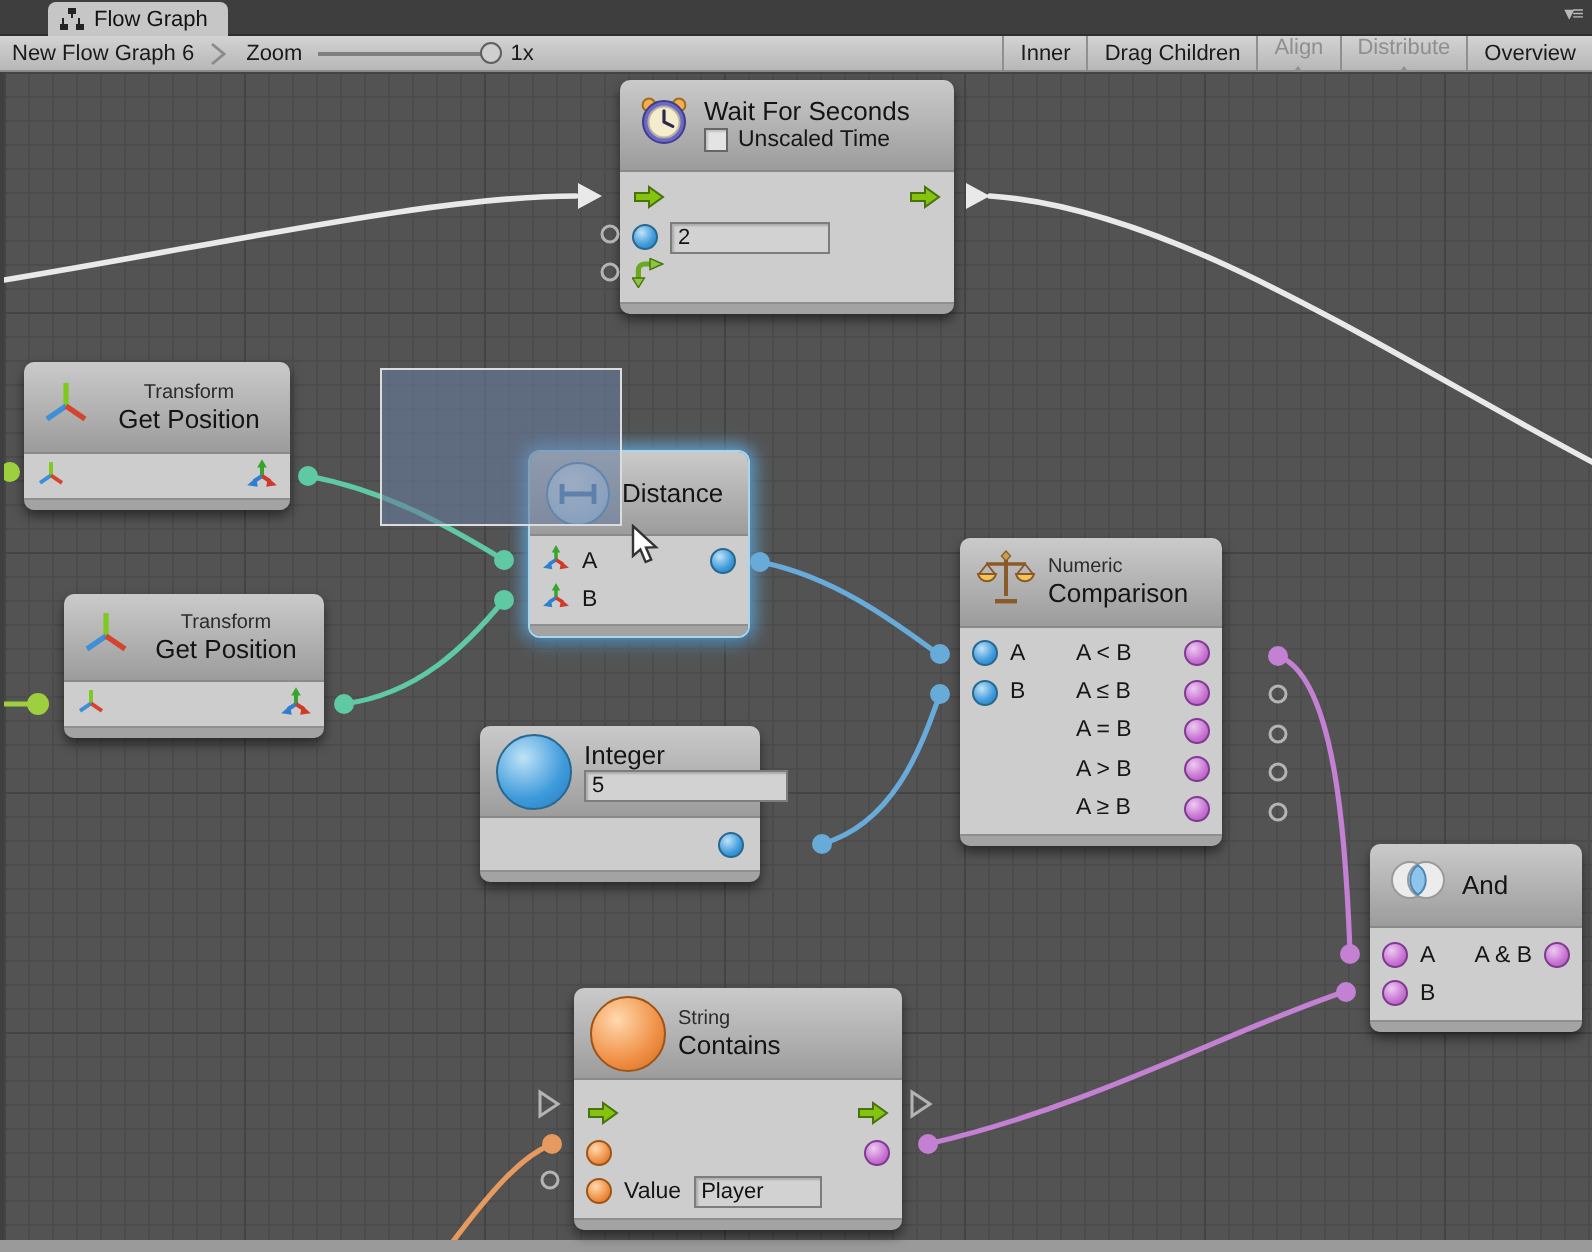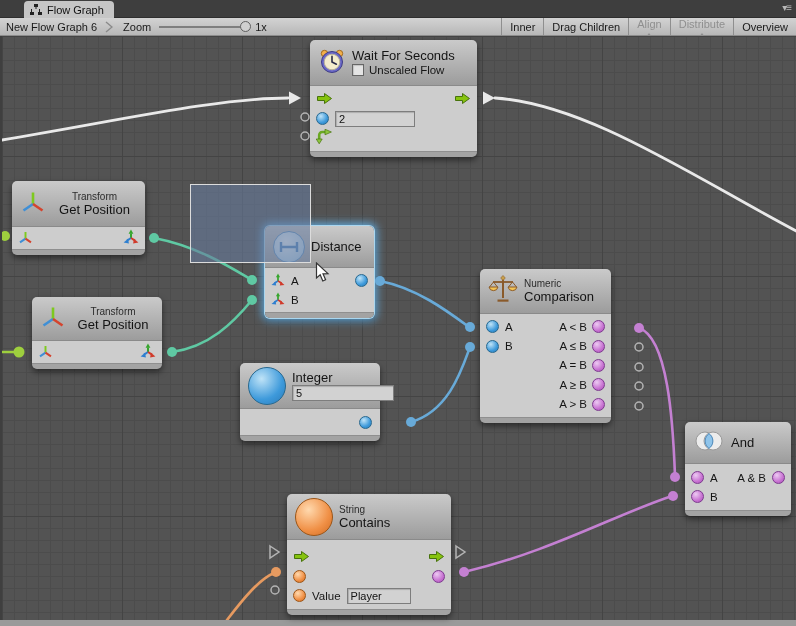--- a/index.html
+++ b/index.html
@@ -69,21 +69,21 @@
              border:1px solid #5f93c4;display:flex;align-items:center;justify-content:center;}
 
   .sel-rect{position:absolute;left:188px;top:148px;width:121px;height:79px;background:rgba(104,124,156,.60);
             border:1px solid #dcdcdc;z-index:5;}
   .wires{position:absolute;left:0;top:0;z-index:4;pointer-events:none;}
   .cursor{position:absolute;left:313px;top:226px;z-index:9;}
 
   .cmp-body{display:grid;grid-auto-rows:19.4px;padding:3px 6px;}
   .cmp-row{display:flex;align-items:center;font-size:11.5px;color:#161616;}
   .cmp-left{display:flex;align-items:center;gap:6px;width:52px;}
-  .cmp-lbl{flex:1;text-align:right;padding-right:5px;}
+  .cmp-lbl{flex:1;text-align:left;padding-right:5px;}
 </style>
 </head>
 <body>
 
 <div class="screen">
 
   <div class="tabbar">
     <div class="tab">
       <span>
         <svg width="12" height="12" viewBox="0 0 12 12">
@@ -149,21 +149,21 @@
             <circle cx="21.5" cy="6.5" r="3.2" fill="#f3b04a" stroke="#a06a20"></circle>
             <circle cx="14" cy="15" r="10.5" fill="#6a68c8" stroke="#3f3d86"></circle>
             <circle cx="14" cy="15" r="7.8" fill="#f4eccd" stroke="#b9b29a"></circle>
             <path d="M14 15 L14 9.4 M14 15 L18.4 17.2" stroke="#2a2a48" stroke-width="1.6" fill="none" stroke-linecap="round"></path>
           </svg>
         </span>
         <div class="col">
           <span class="ntitle">Wait For Seconds</span>
           <span class="row" style="height:15px;gap:5px;">
             <span class="checkbox"></span>
-            <span style="font-size:11.5px;">Unscaled Flow</span>
+            <span style="font-size:11.5px;">Unscaled Time</span>
           </span>
         </div>
       </div>
       <div class="body">
         <div class="row">
           <span><svg width="17" height="13" viewBox="0 0 17 13">
                 <path d="M1.5 4.5 h7 V1.5 L15.5 6.5 8.5 11.5 V8.5 h-7 z" fill="#86c30e" stroke="#47720c"></path>
               </svg></span>
           <span class="grow"></span>
           <span><svg width="17" height="13" viewBox="0 0 17 13">
@@ -360,26 +360,26 @@
           <span class="cmp-lbl">A ≤ B</span>
           <span class="sphere p-sm p-purple"></span>
         </div>
         <div class="cmp-row">
           <span class="cmp-left"></span>
           <span class="cmp-lbl">A = B</span>
           <span class="sphere p-sm p-purple"></span>
         </div>
         <div class="cmp-row">
           <span class="cmp-left"></span>
-          <span class="cmp-lbl">A ≥ B</span>
+          <span class="cmp-lbl">A &gt; B</span>
           <span class="sphere p-sm p-purple"></span>
         </div>
         <div class="cmp-row">
           <span class="cmp-left"></span>
-          <span class="cmp-lbl">A &gt; B</span>
+          <span class="cmp-lbl">A ≥ B</span>
           <span class="sphere p-sm p-purple"></span>
         </div>
       </div>
       <div class="ftr"></div>
     </div>
 
     <div class="node" style="left:683px;top:386px;width:106px;">
       <div class="hdr" style="height:42px;">
         <span>
           <svg width="32" height="22" viewBox="0 0 32 22">

